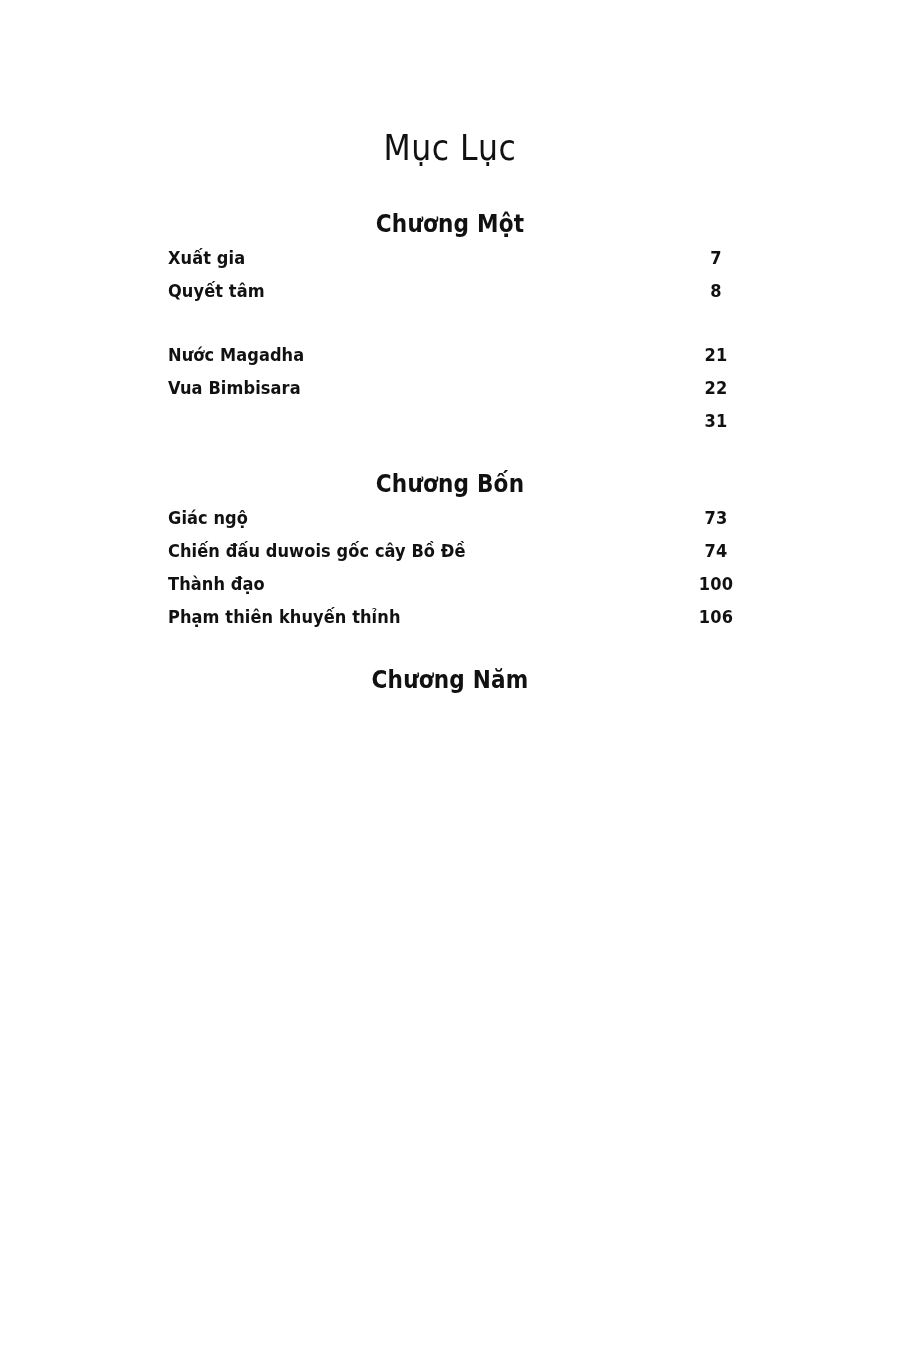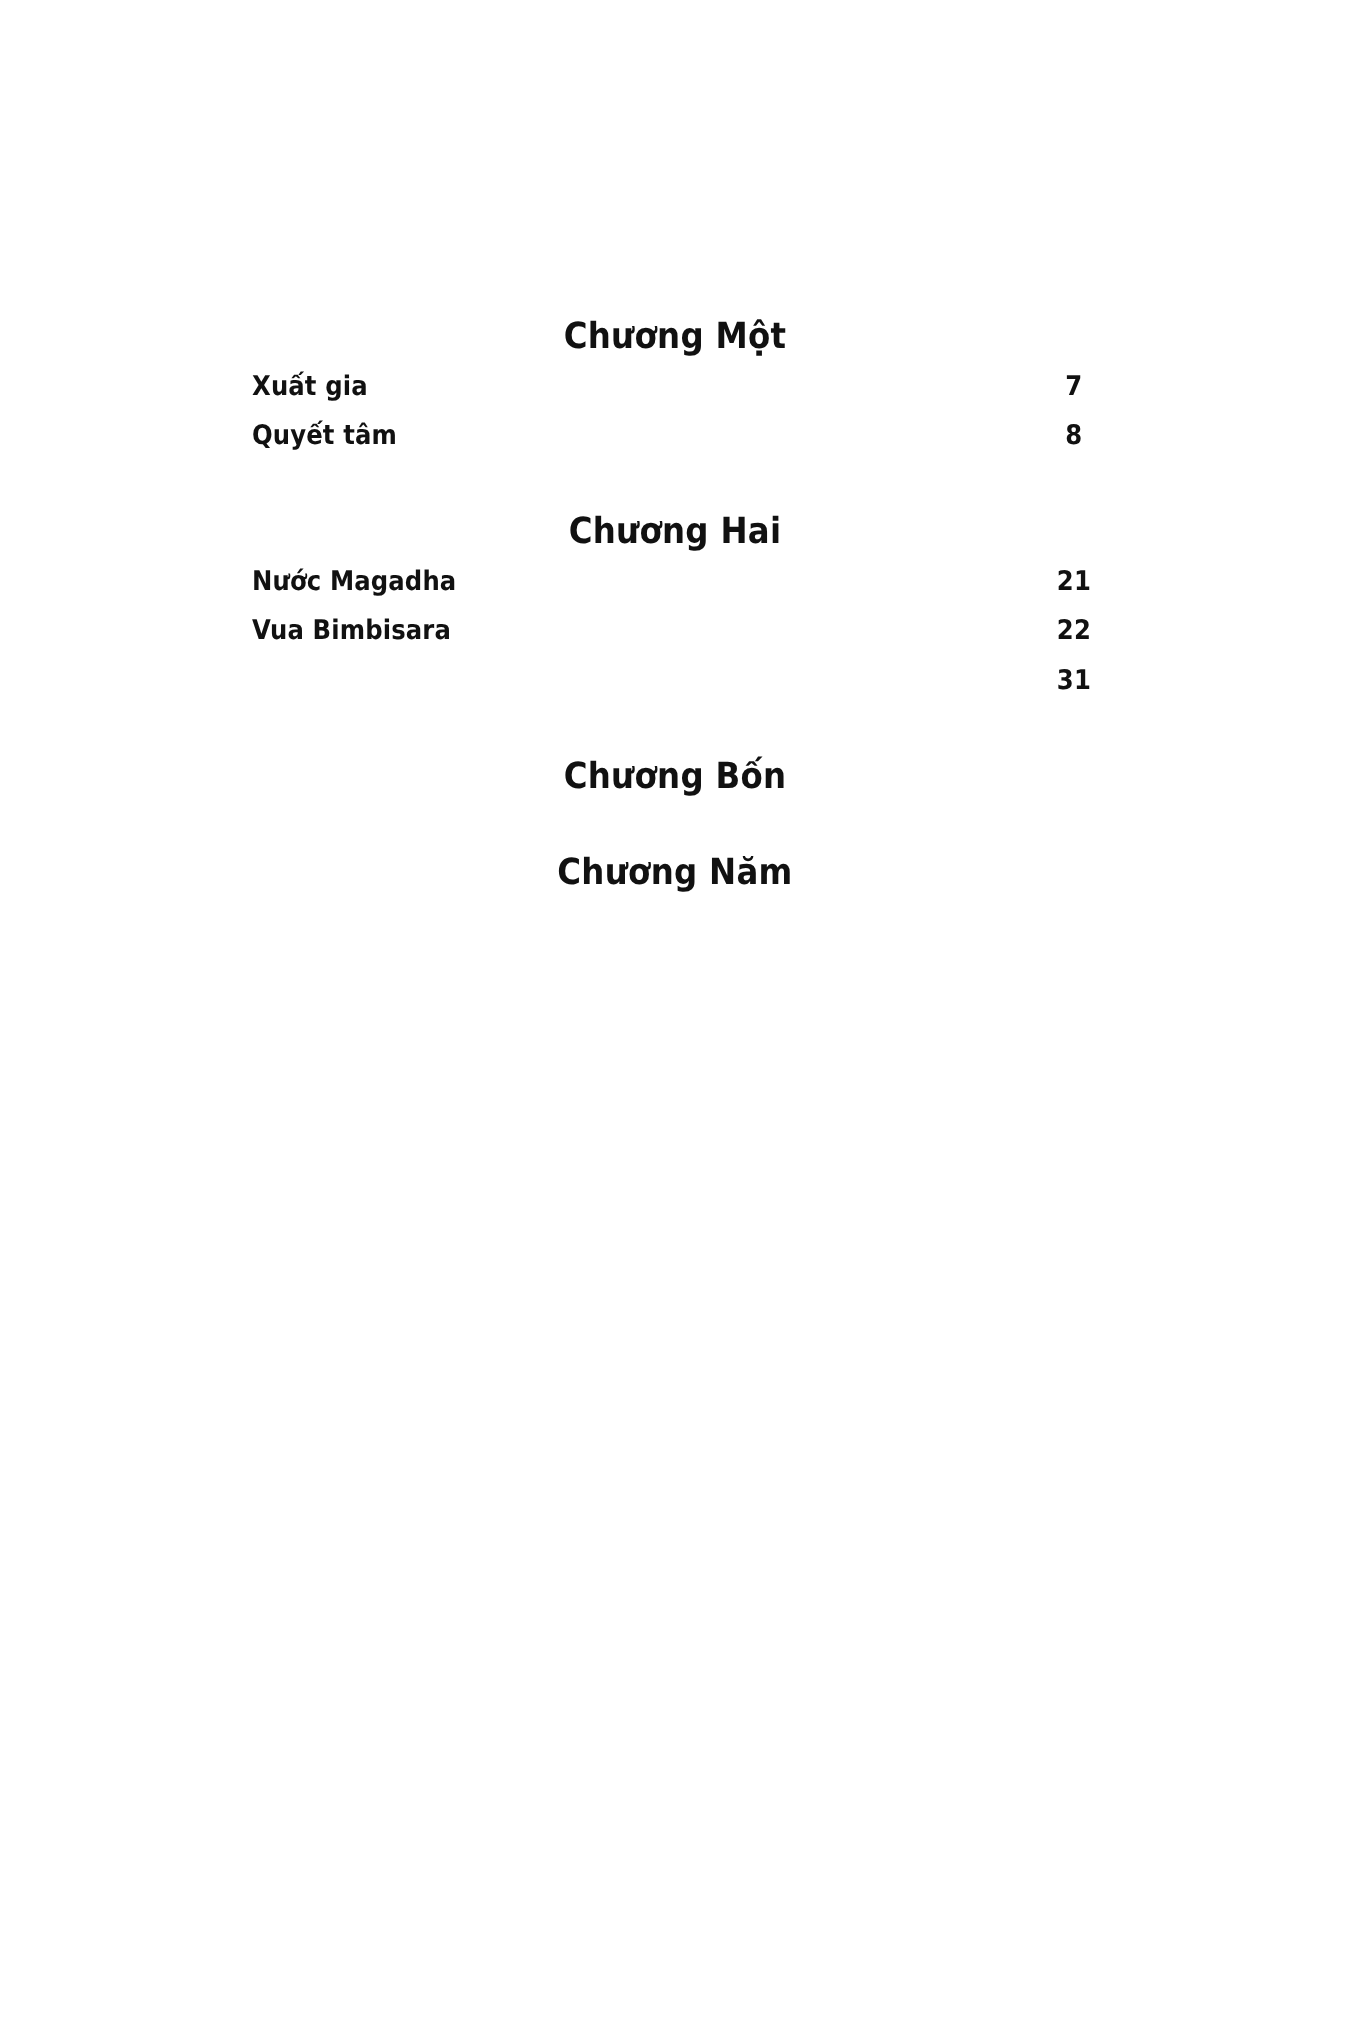--- a/index.html
+++ b/index.html
@@ -95,52 +95,70 @@
     text-align: center;
     line-height: 33px;
     letter-spacing: 0.3px;
   }
 </style>
 </head>
 <body>
 
 <div class="page">
 
+  <h1 class="toc-title">Mục Lục</h1>
 
   <div class="toc-body">
       <section class="chapter">
         <div class="chapter-heading">Chương Một</div>
         <ul class="entries">
           <li class="entry">
             <span class="entry-title">Xuất gia</span>
             <span class="entry-page">7</span>
           </li>
           <li class="entry">
             <span class="entry-title">Quyết tâm</span>
             <span class="entry-page">8</span>
           </li>
         </ul>
       </section>
       <section class="chapter">
-        <div class="chapter-heading">Chương Hai</div>
         <ul class="entries">
           <li class="entry">
             <span class="entry-title">Nước Magadha</span>
             <span class="entry-page">21</span>
           </li>
           <li class="entry">
             <span class="entry-title">Vua Bimbisara</span>
             <span class="entry-page">22</span>
           </li>
           <li class="entry">
             <span class="entry-page">31</span>
           </li>
         </ul>
       </section>
       <section class="chapter">
         <div class="chapter-heading">Chương Bốn</div>
+        <ul class="entries">
+          <li class="entry">
+            <span class="entry-title">Giác ngộ</span>
+            <span class="entry-page">73</span>
+          </li>
+          <li class="entry">
+            <span class="entry-title">Chiến đấu duwois gốc cây Bồ Đề</span>
+            <span class="entry-page">74</span>
+          </li>
+          <li class="entry">
+            <span class="entry-title">Thành đạo</span>
+            <span class="entry-page">100</span>
+          </li>
+          <li class="entry">
+            <span class="entry-title">Phạm thiên khuyến thỉnh</span>
+            <span class="entry-page">106</span>
+          </li>
+        </ul>
       </section>
       <section class="chapter">
         <div class="chapter-heading">Chương Năm</div>
       </section>
     </div>
 
 </div>
 
 </body></html>

